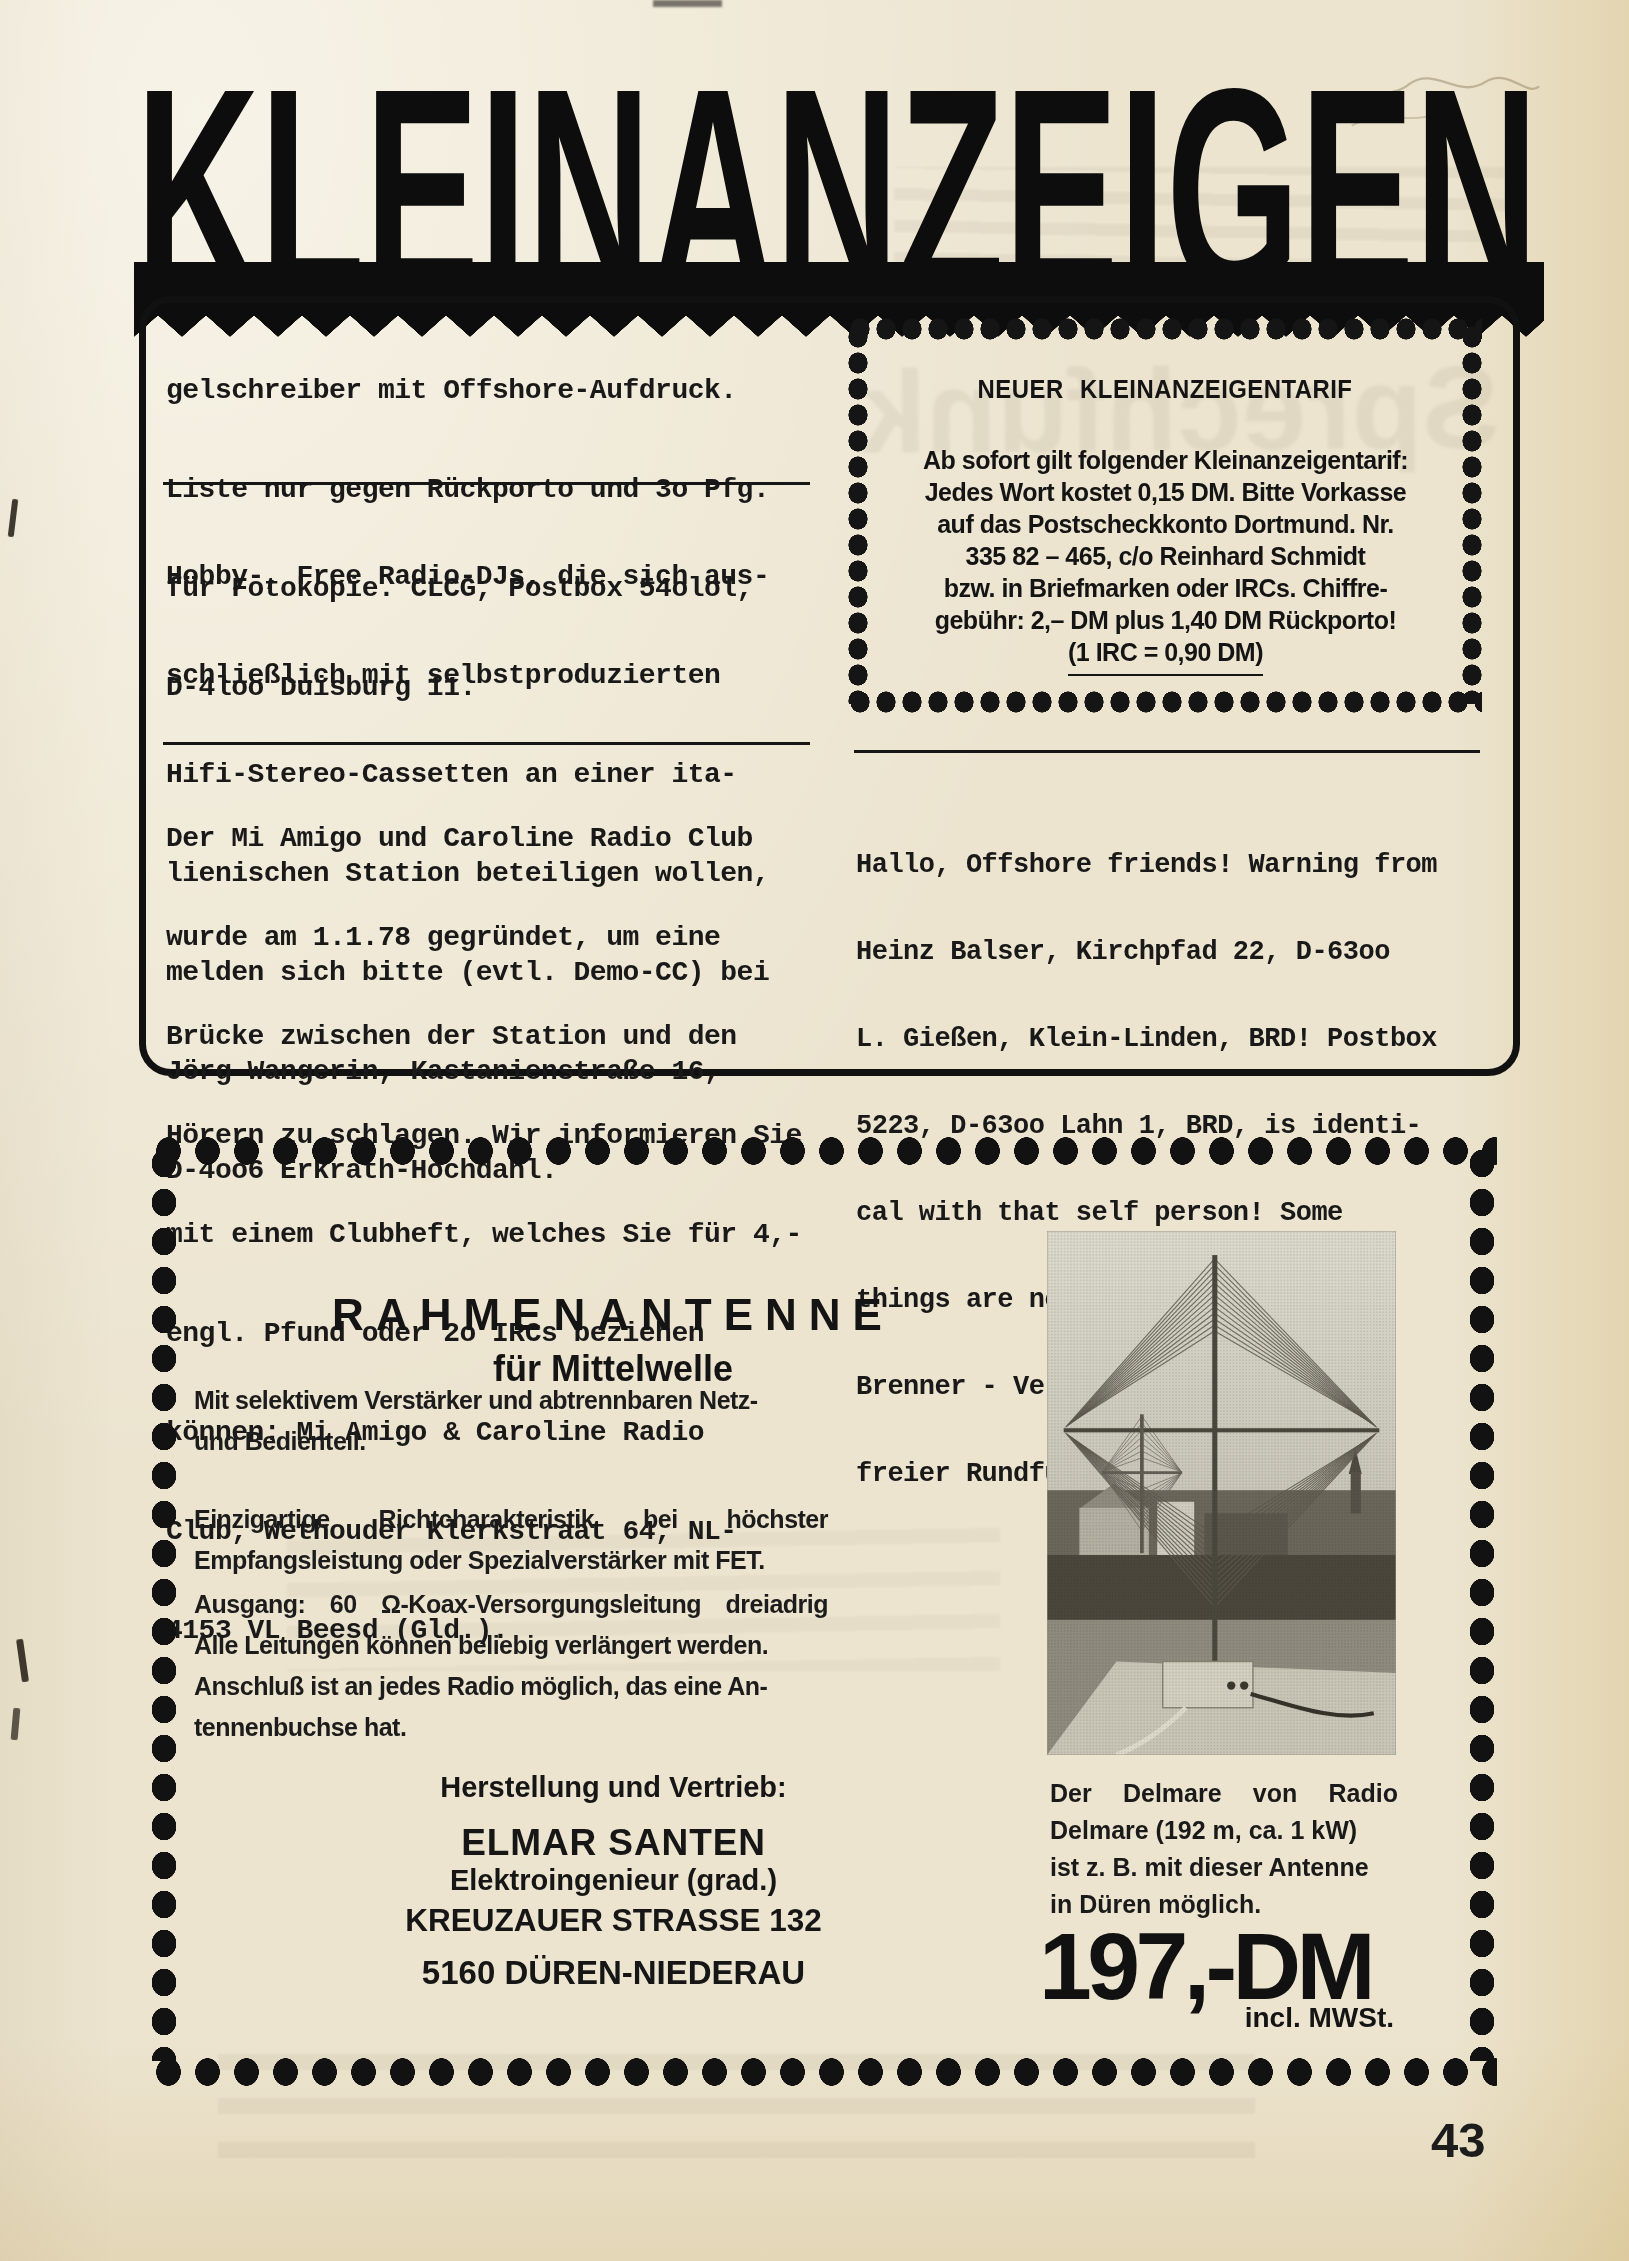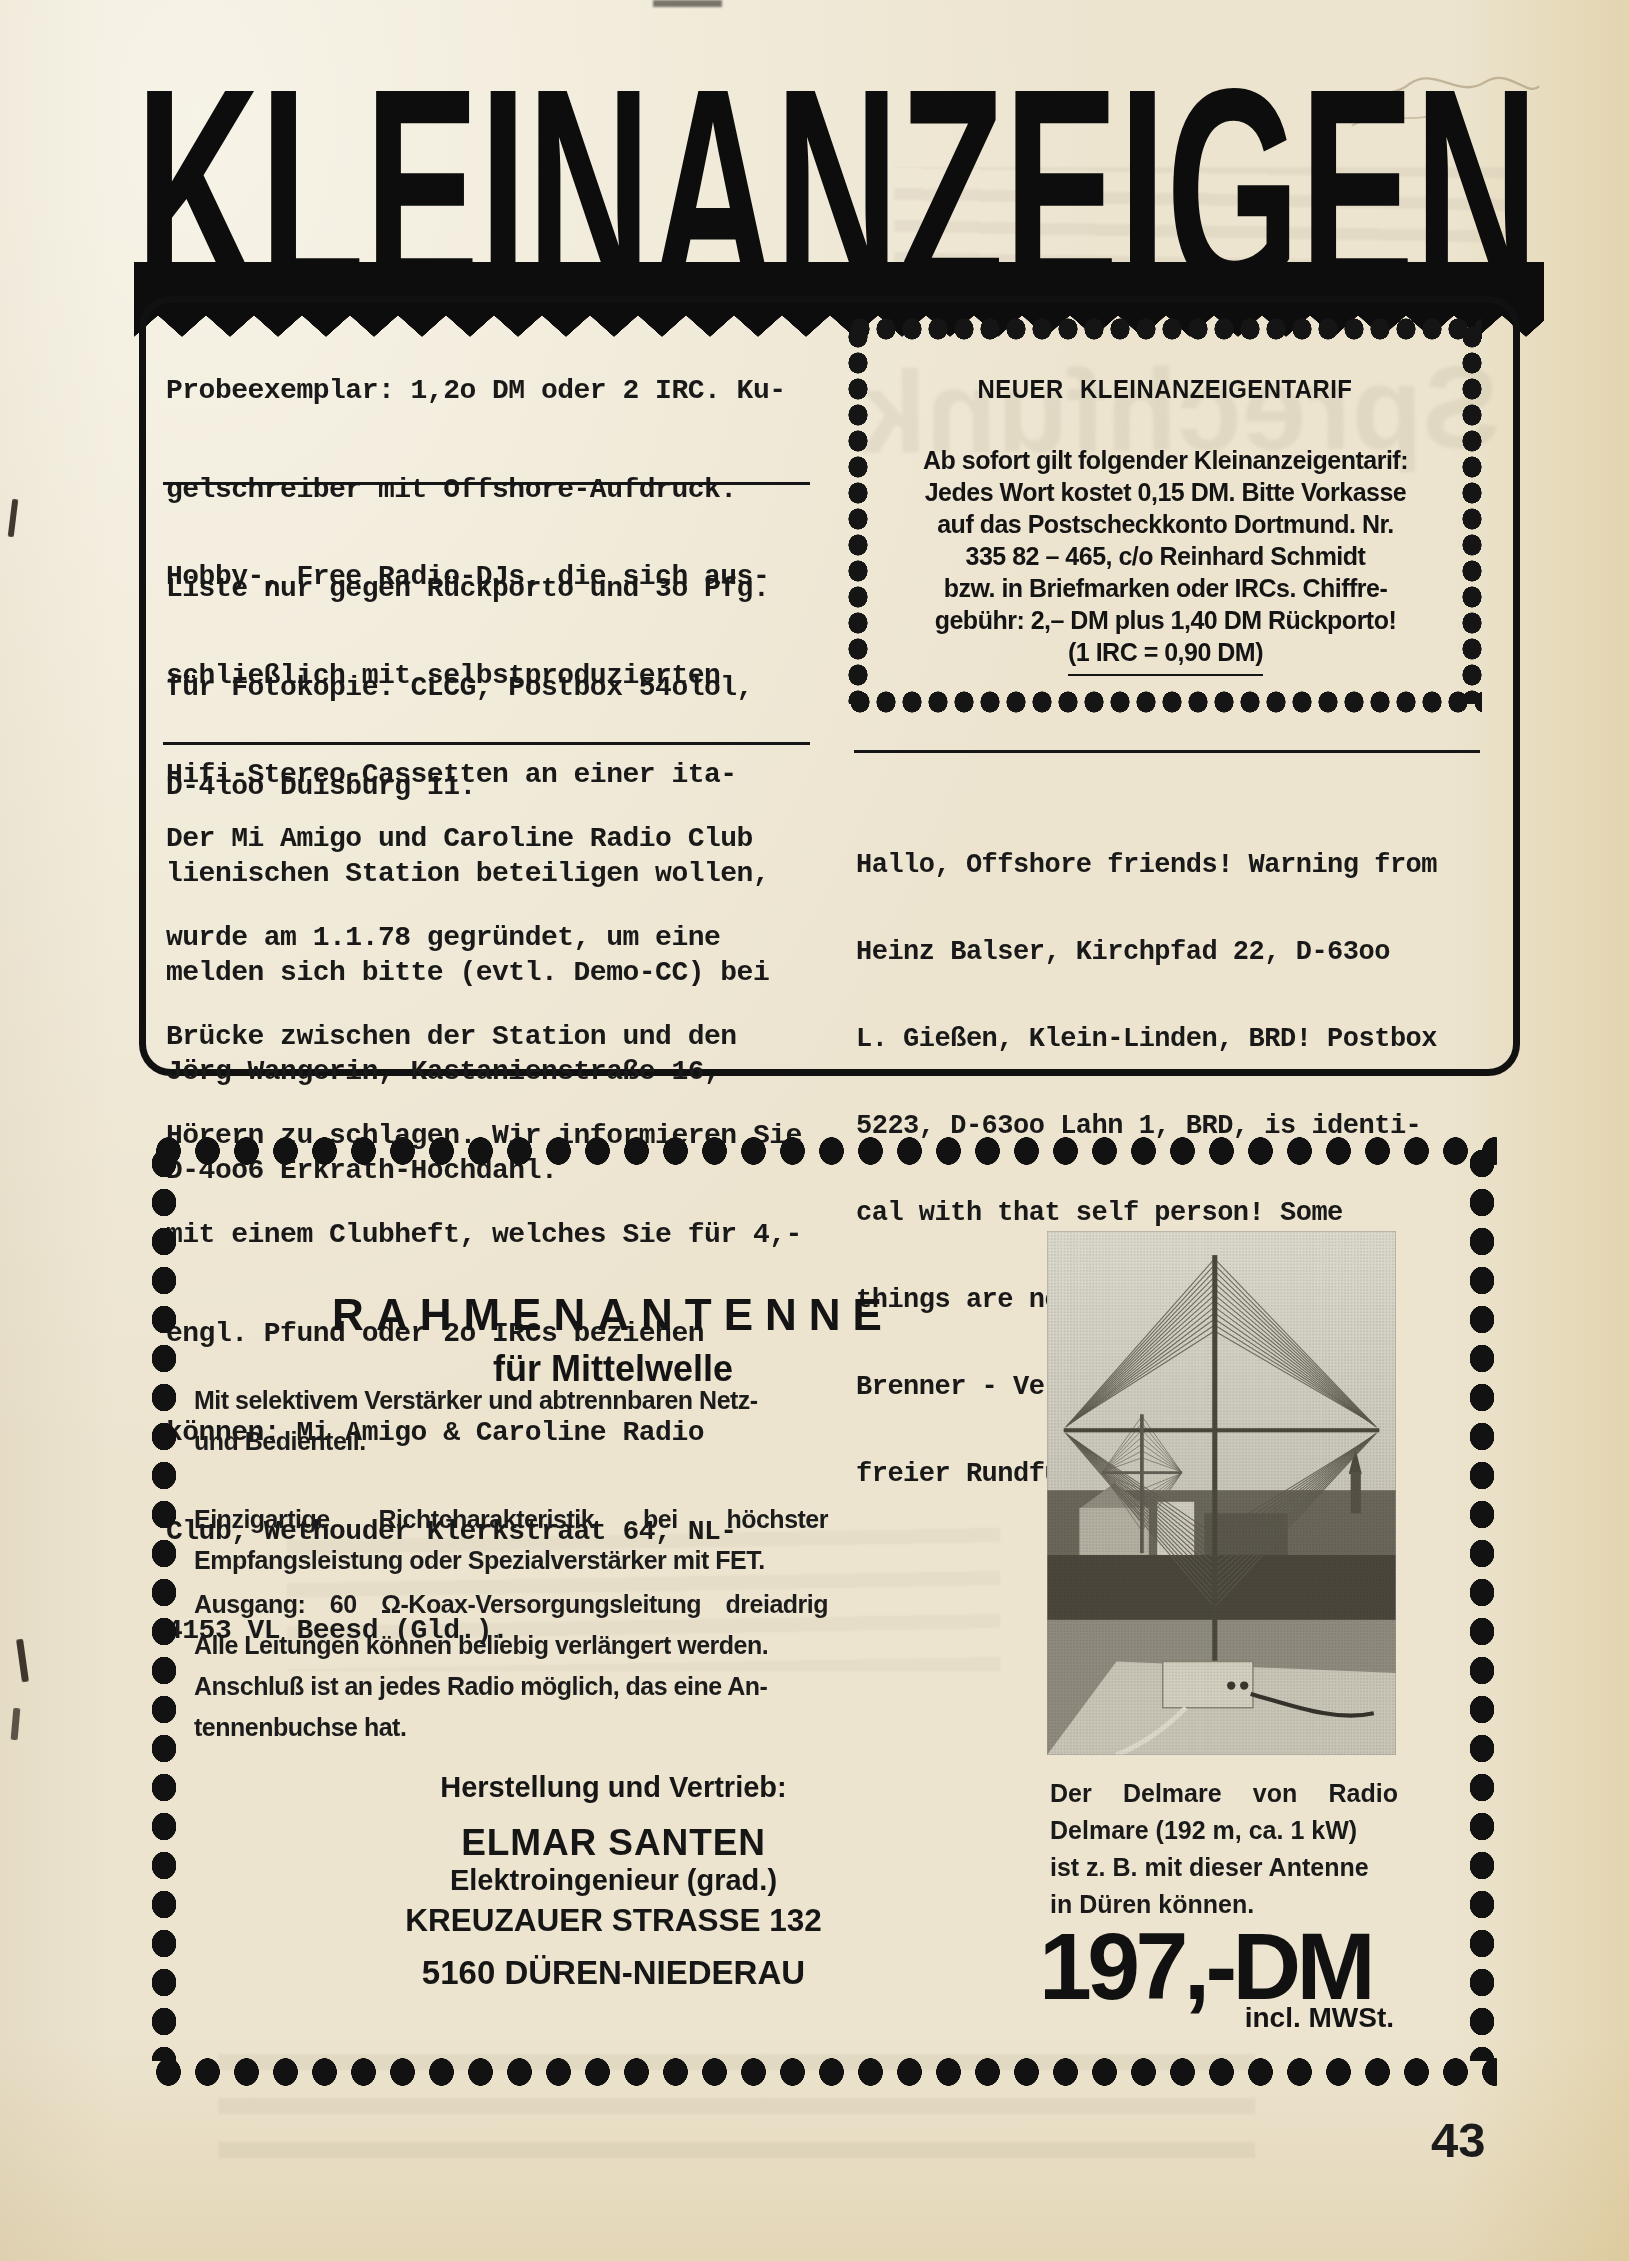--- a/index.html
+++ b/index.html
@@ -81,21 +81,20 @@
     <g transform="scale(1,1.9)">
       <text x="8" y="238" font-size="330" textLength="3030" lengthAdjust="spacingAndGlyphs">KLEINANZEIGEN</text>
     </g>
   </svg>
   <div class="abs title-bar"></div>
   <div class="abs title-teeth"></div>
 
   <div class="abs outer-box"></div>
 
   <div class="abs mono ad-block" style="left:166px;top:308px;width:648px;">
-    <div>Probeexemplar: 1,2o DM oder 2 IRC. Ku-</div>
     <div>gelschreiber mit Offshore-Aufdruck.</div>
     <div>Liste nur gegen Rückporto und 3o Pfg.</div>
     <div>für Fotokopie. CLCG, Postbox 54olol,</div>
     <div>D-4loo Duisburg 11.</div>
   </div>
   <div class="abs hr" style="left:163px;top:482px;width:647px;"></div>
 
   <div class="abs mono ad-block" style="left:166px;top:494px;width:648px;">
     <div>Hobby-, Free Radio-DJs, die sich aus-</div>
     <div>schließlich mit selbstproduzierten</div>
@@ -287,21 +286,21 @@
     <path d="M 440,1000 C 530,1025 620,1060 706,1042" stroke="#35322b" stroke-width="9" fill="none"></path>
     <path d="M 300,1030 C 252,1078 205,1110 150,1132" stroke="#dddacb" stroke-width="11" fill="none"></path>
     <rect x="0" y="0" width="754" height="1132" fill="none" stroke="#9b978a" stroke-width="2"></rect>
   </svg>
   <div class="abs photo-halftone" style="left:1047px;top:1231px;width:349px;height:524px;"></div>
 
   <div class="abs caption" style="left:1050px;top:1775px;">
     <div class="jl">Der Delmare von Radio</div>
     <div>Delmare (192 m, ca. 1 kW)</div>
     <div>ist z. B. mit dieser Antenne</div>
-    <div>in Düren können.</div>
+    <div>in Düren möglich.</div>
   </div>
   <div class="abs price" style="left:1039px;top:1912px;">197,-DM</div>
   <div class="abs price-note" style="left:1039px;top:2002px;">incl. MWSt.</div>
 
   <div class="abs pagenum" style="left:1431px;top:2112px;">43</div>
 
   <div class="abs staple" style="left:10.2px;top:499px;width:6px;height:38px;transform:rotate(7deg);"></div>
   <div class="abs staple" style="left:18.5px;top:1639px;width:7.4px;height:43px;transform:rotate(-8deg);"></div>
   <div class="abs staple" style="left:12px;top:1708px;width:6.5px;height:31.5px;transform:rotate(5deg);opacity:.7;"></div>
 

